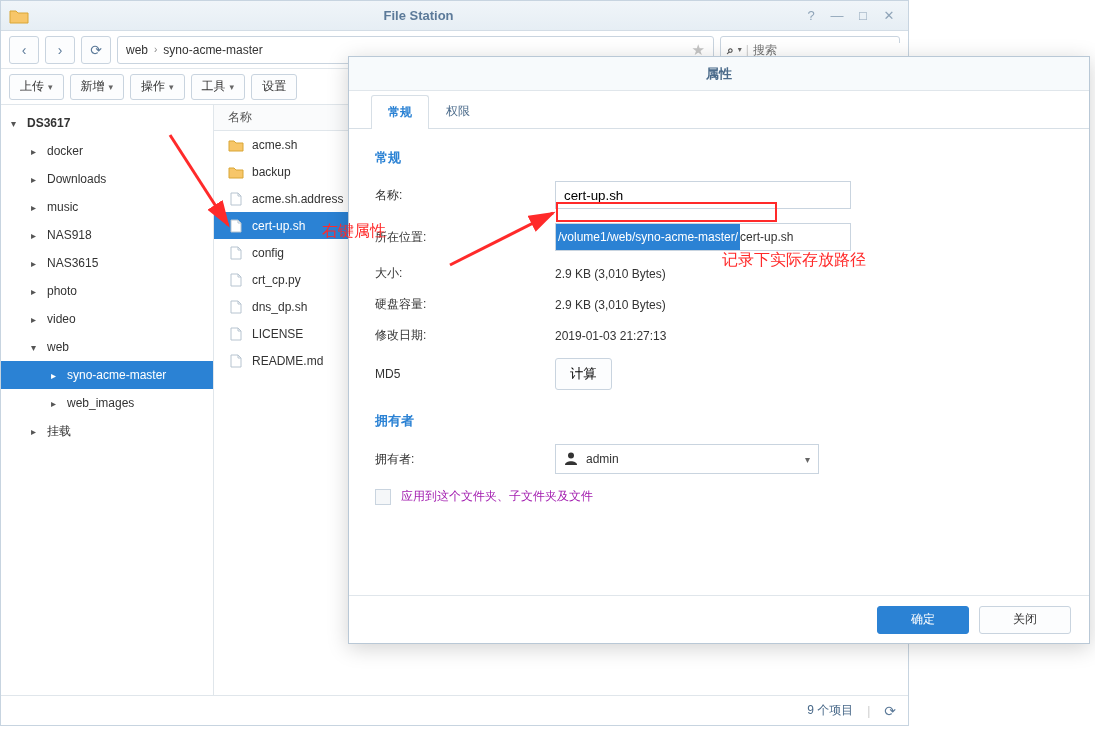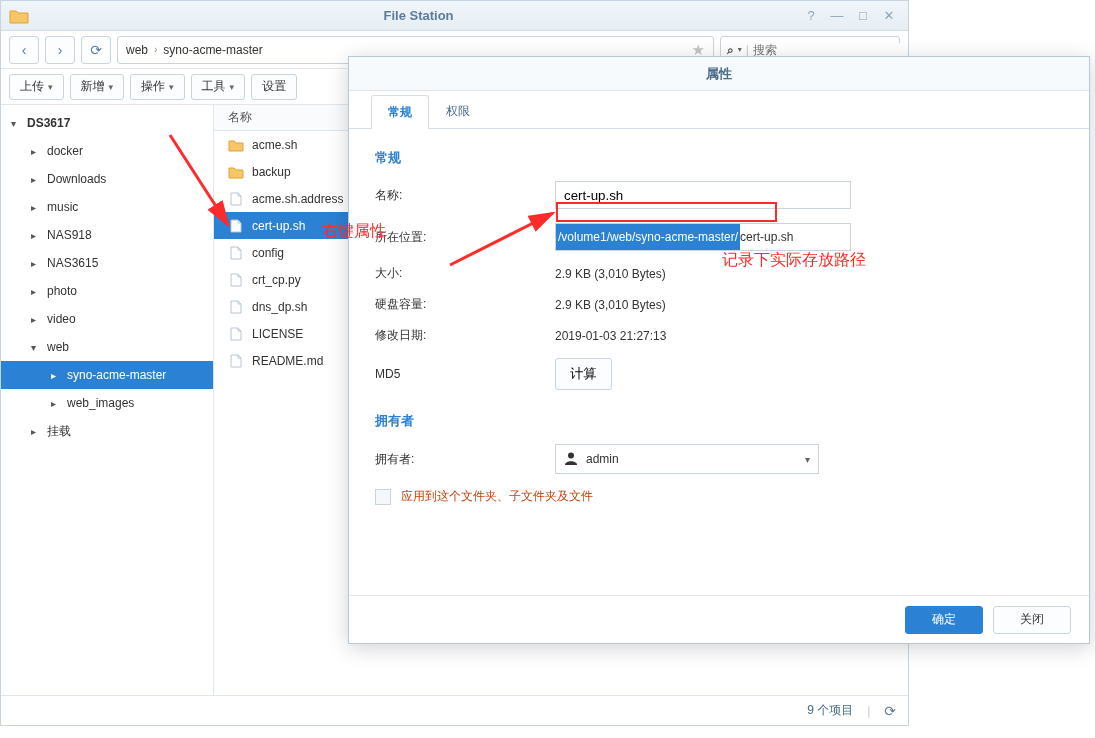--- a/index.html
+++ b/index.html
@@ -63,24 +63,24 @@
 .form-row { display: flex; align-items: center; margin-bottom: 14px; }
 .form-label { width: 180px; color: #333; }
 .form-val { flex: 1; color: #333; }
 .text-input { width: 296px; height: 28px; border: 1px solid #c9d4df; padding: 0 8px; background: #fff; }
 .loc-box { width: 296px; height: 28px; border: 1px solid #c9d4df; display: flex; align-items: center; background: #fff; overflow: hidden; font-size: 12px; }
 .loc-sel { background: #2b82d4; color: #fff; padding: 0 2px; height: 100%; display: flex; align-items: center; }
 .loc-rest { padding-left: 0; }
 .sm-btn { height: 32px; padding: 0 14px; border: 1px solid #c9d4df; background: #fcfdfe; border-radius: 3px; cursor: pointer; }
 .owner-select { width: 264px; height: 30px; border: 1px solid #c9d4df; display: flex; align-items: center; padding: 0 8px; gap: 8px; cursor: pointer; }
 .owner-select .caret { margin-left: auto; font-size: 10px; color: #666; }
-.checkbox-row { display: flex; align-items: center; gap: 10px; color: #c2410c; margin-top: 6px; }
+.checkbox-row { display: flex; align-items: center; gap: 10px; color: #a21caf; margin-top: 6px; }
 .cb { width: 16px; height: 16px; border: 1px solid #c9d4df; background: #f5f7f9; }
 .dlg-footer { height: 48px; border-top: 1px solid #e0e6eb; display: flex; align-items: center; justify-content: flex-end; padding: 0 18px; gap: 10px; }
-.btn { height: 28px; width: 78px; border: 1px solid #c9d4df; background: #fcfdfe; border-radius: 3px; cursor: pointer; display: flex; align-items: center; justify-content: center; }
+.btn { height: 28px; width: 92px; border: 1px solid #c9d4df; background: #fcfdfe; border-radius: 3px; cursor: pointer; display: flex; align-items: center; justify-content: center; }
 .btn.primary { background: #2b82d4; border-color: #2b82d4; color: #fff; }
 
 
 .annot { position: absolute; color: #ff2a2a; font-size: 16px; pointer-events: none; }
 .red-box { position: absolute; border: 2px solid #ff2a2a; pointer-events: none; }
 .arrow-svg { position: absolute; pointer-events: none; }
 </style>
 </head>
 <body>
 

